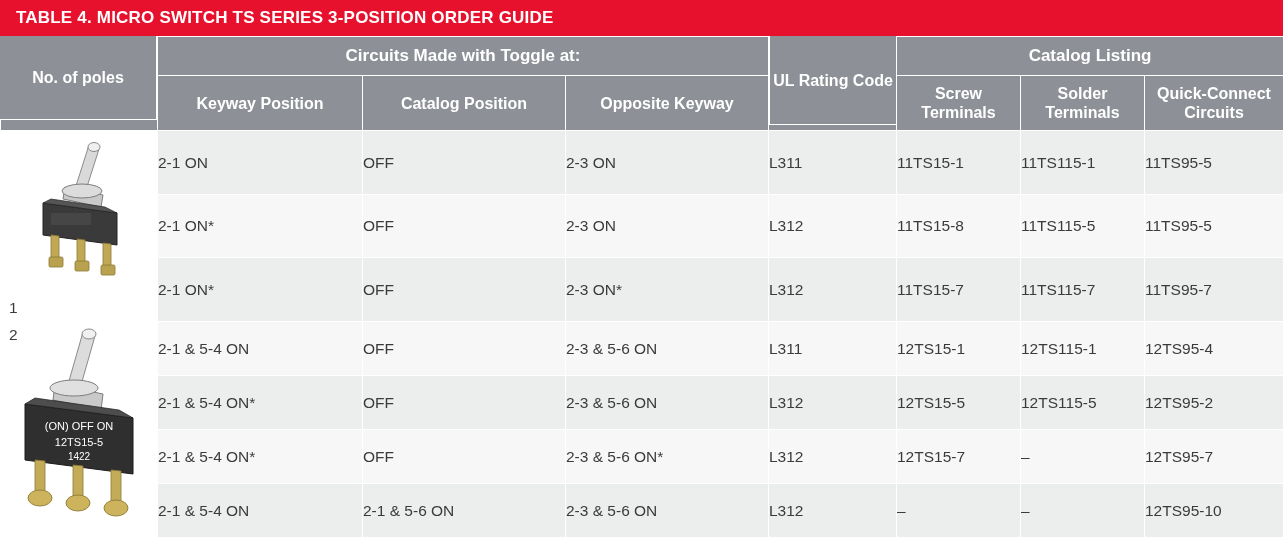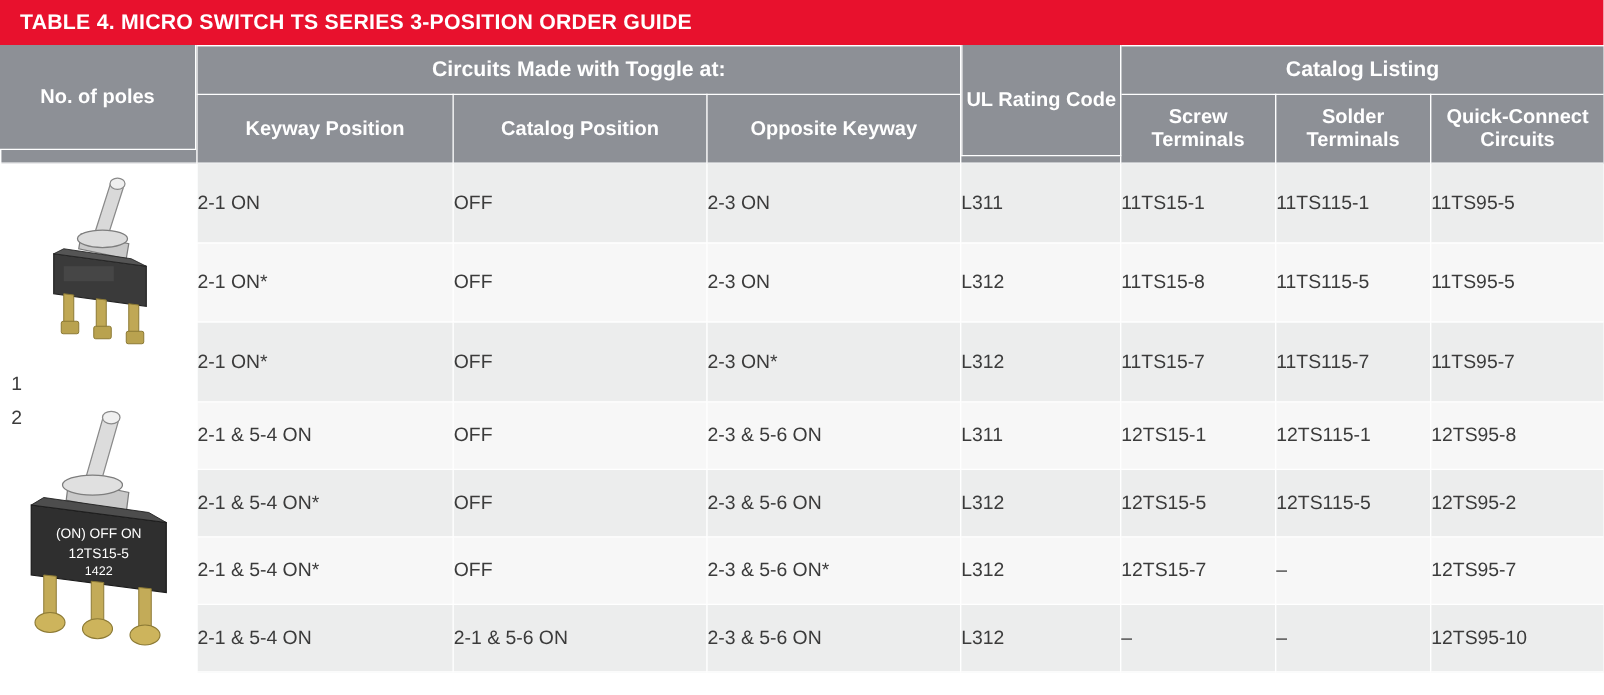--- a/index.html
+++ b/index.html
@@ -228,21 +228,21 @@
             </svg>
             <span class="pole-num top">2</span>
           </div>
         </td>
         <td class="cell c-left">2-1 &amp; 5-4 ON</td>
         <td class="cell c-left">OFF</td>
         <td class="cell c-left">2-3 &amp; 5-6 ON</td>
         <td class="cell c-center">L311</td>
         <td class="cell c-center">12TS15-1</td>
         <td class="cell c-center">12TS115-1</td>
-        <td class="cell c-center">12TS95-8</td>
+        <td class="cell c-center">12TS95-4</td>
       </tr>
 
       <tr class="shade-a">
         <td class="cell c-left">2-1 &amp; 5-4 ON*</td>
         <td class="cell c-left">OFF</td>
         <td class="cell c-left">2-3 &amp; 5-6 ON</td>
         <td class="cell c-center">L312</td>
         <td class="cell c-center">12TS15-5</td>
         <td class="cell c-center">12TS115-5</td>
         <td class="cell c-center">12TS95-2</td>

